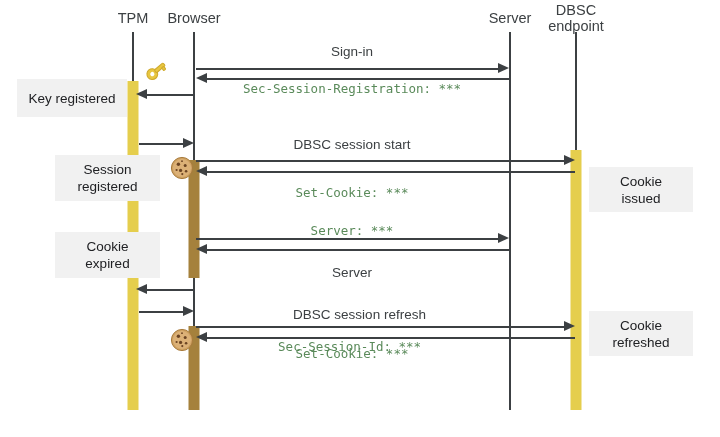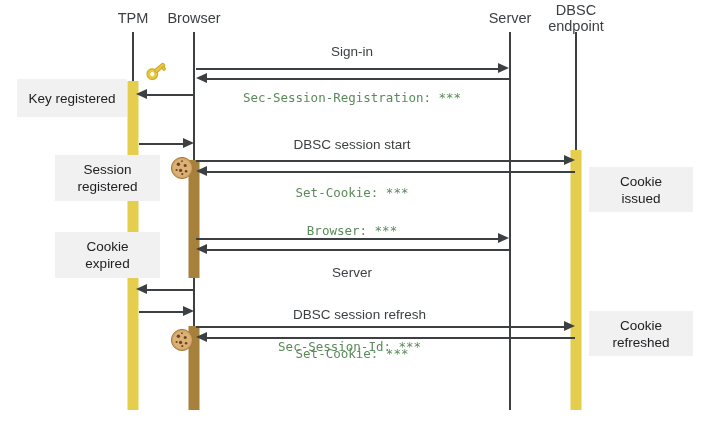--- a/index.html
+++ b/index.html
@@ -108,27 +108,27 @@
   <div class="arrowhead right" style="left:183px;top:306px;"></div>
 
   <div class="msg" style="left:196px;top:326px;width:368px;"></div>
   <div class="arrowhead right" style="left:564px;top:321px;"></div>
 
   <div class="msg" style="left:207px;top:337px;width:368px;"></div>
   <div class="arrowhead left" style="left:196px;top:332px;"></div>
 
   <div class="mlabel" style="left:352px;top:43px;">Sign-in</div>
 
-  <div class="mlabel mono" style="left:352px;top:89px;">Sec-Session-Registration: ***</div>
+  <div class="mlabel mono" style="left:352px;top:80px;">Sec-Session-Registration: ***</div>
 
   <div class="mlabel" style="left:352px;top:136px;">DBSC session start</div>
 
   <div class="mlabel mono" style="left:352px;top:184px;">Set-Cookie: ***</div>
 
-  <div class="mlabel mono" style="left:352px;top:222px;">Browser: ***</div>
+  <div class="mlabel mono" style="left:352px;top:222px;">Server: ***</div>
 
   <div class="mlabel" style="left:352px;top:264px;">Server</div>
 
   <div class="mlabel stack" style="left:352px;top:291px;">
     <span>DBSC session refresh</span>
     <span class="ln2">Sec-Session-Id: ***</span>
   </div>
 
   <div class="mlabel mono" style="left:352px;top:345px;">Set-Cookie: ***</div>
 

